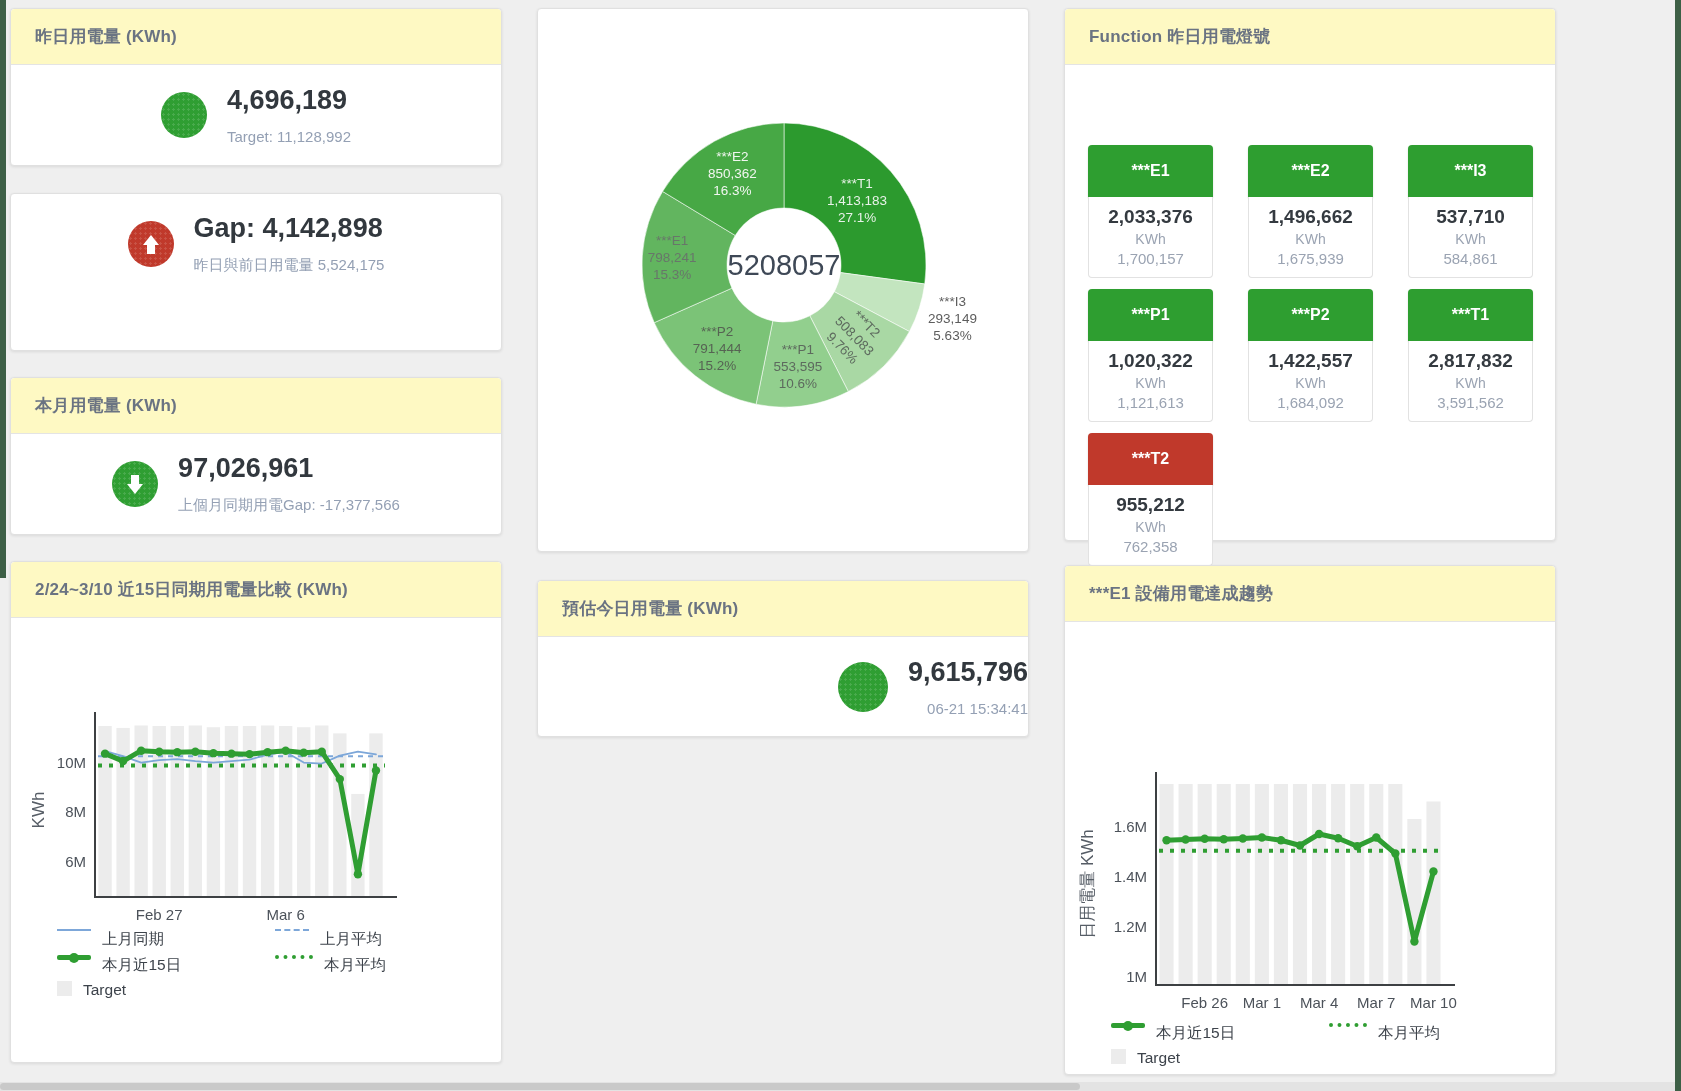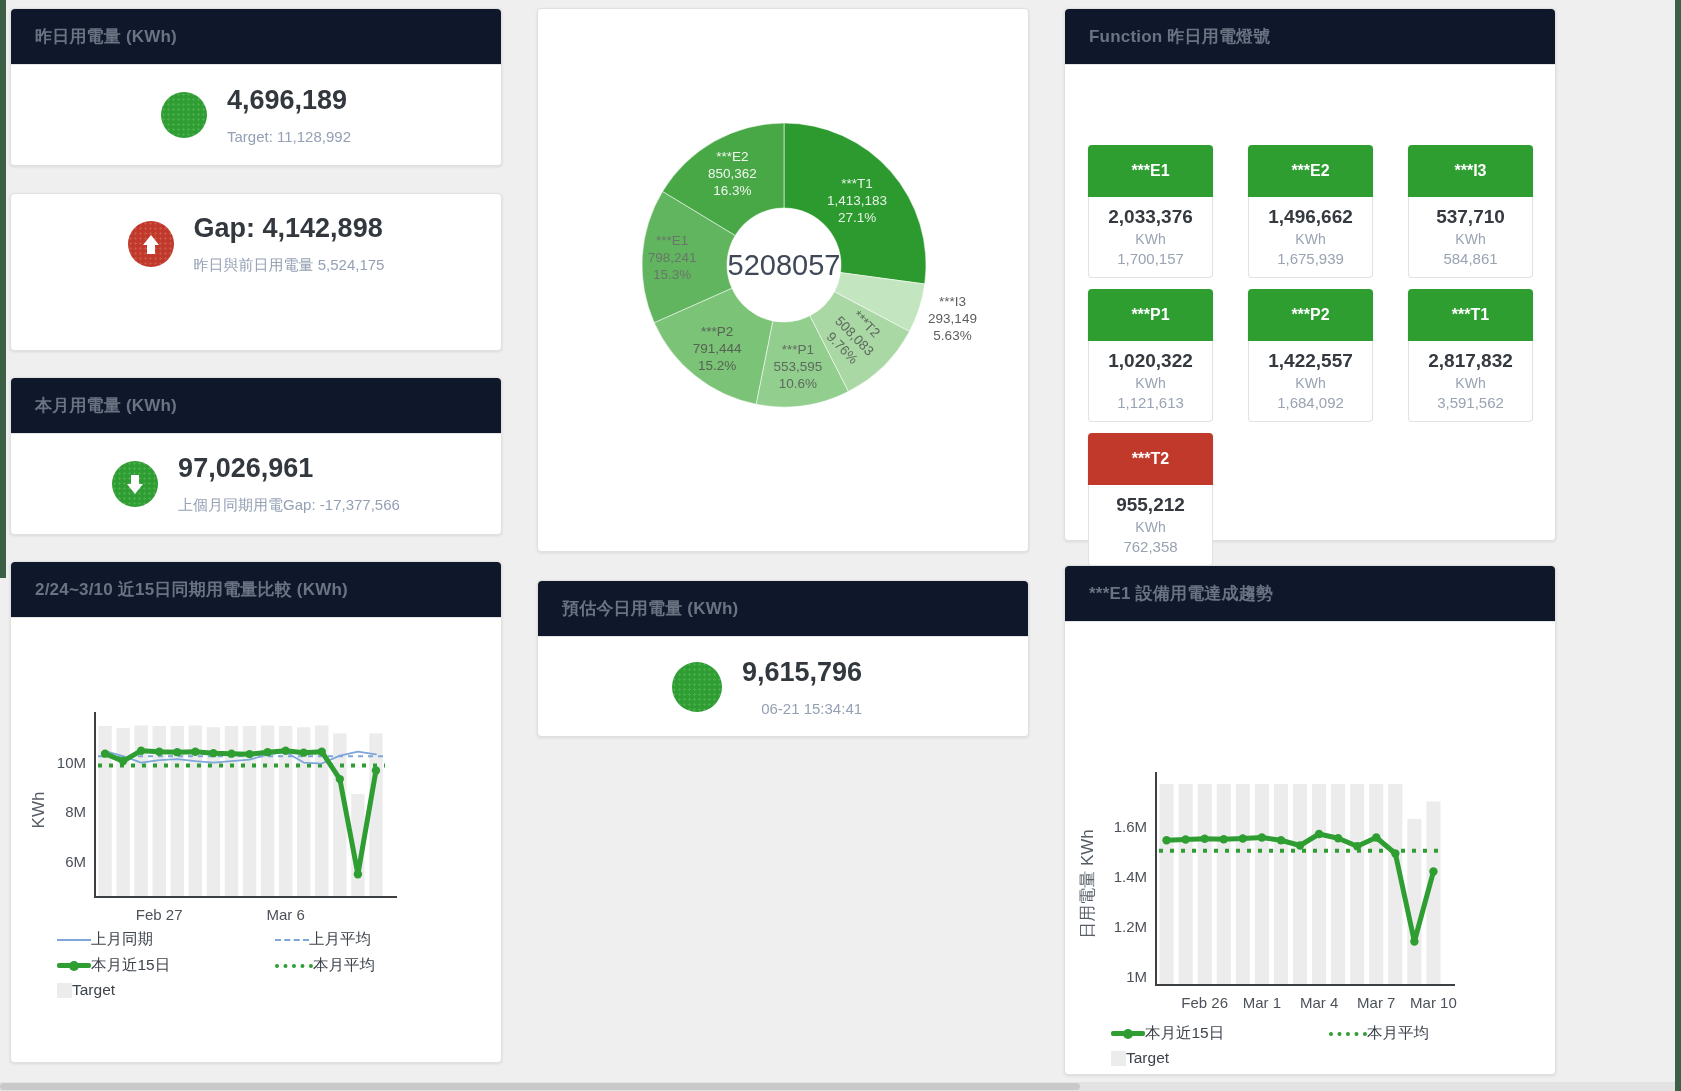--- a/index.html
+++ b/index.html
@@ -10,28 +10,28 @@
   .edge{position:absolute;top:0;background:#3d5f46;}
   .edge-left{left:0;width:6px;height:578px;}
   .edge-right{right:0;width:6px;height:1091px;}
   .hscroll-track{position:absolute;left:0;bottom:0;width:1675px;height:9px;background:#e3e3e3;}
   .hscroll-thumb{position:absolute;left:0;top:1px;width:1080px;height:7px;background:#c9c9c9;border-radius:4px;}
   .panel{
     position:absolute;background:#fff;border:1px solid #e0e0e0;border-radius:4px;
     box-shadow:0 1px 3px rgba(0,0,0,.09);box-sizing:border-box;
   }
   .panel-header{
-    height:56px;background:#0f172a;border-bottom:1px solid #e4e4e4;
+    height:56px;background:#fef9c3;border-bottom:1px solid #e4e4e4;
     border-radius:4px 4px 0 0;display:flex;align-items:center;padding:0 24px;box-sizing:border-box;
   }
   .panel-title{margin:0;font-size:17px;font-weight:bold;color:#6a7382;letter-spacing:.2px;}
   .panel-body{position:relative;}
   
   .stat-body{display:flex;align-items:center;justify-content:center;gap:20px;height:100px;}
-  .stat-body.right{padding-right:32px;}
+  .stat-body.right{justify-content:flex-end;}
   .stat-circle{
     width:46px;height:46px;border-radius:50%;flex:0 0 auto;
     display:flex;align-items:center;justify-content:center;
     background-image:radial-gradient(rgba(255,255,255,.13) 1.1px,rgba(0,0,0,0) 1.2px);
     background-size:5px 5px;
   }
   .stat-circle.big{width:50px;height:50px;}
   .arrow{display:flex;flex-direction:column;align-items:center;}
   .arrow .tri-up{width:0;height:0;border-left:8px solid transparent;border-right:8px solid transparent;border-bottom:10px solid #fff;}
   .arrow .tri-down{width:0;height:0;border-left:8px solid transparent;border-right:8px solid transparent;border-top:10px solid #fff;}
@@ -52,21 +52,21 @@
   .tile-body{
     background:#fff;border:1px solid #e2e2e2;border-top:none;border-radius:0 0 4px 4px;
     text-align:center;padding:9px 4px 10px;
   }
   .tile-value{font-size:19px;font-weight:bold;color:#343a40;}
   .tile-unit{font-size:14px;color:#9aa3b2;margin-top:3px;}
   .tile-target{font-size:15px;color:#9aa3b2;margin-top:3px;}
   
   .legend{margin-top:2px;}
   .legend-row{display:grid;grid-template-columns:218px 180px;justify-content:center;margin-top:5px;}
-  .legend-item{display:inline-flex;align-items:center;font-size:15.5px;color:#3d434b;cursor:pointer;}
+  .legend-item{display:inline-flex;align-items:flex-start;gap:11px;font-size:15.5px;color:#3d434b;cursor:pointer;}
   .sw{display:inline-block;width:34px;box-sizing:border-box;}
   .sw-line{height:0;border-top:2.5px solid;}
   .sw-dash{height:0;border-top:2.5px dashed;}
   .sw-dots{height:0;width:38px;border-top:4.5px dotted;}
   .sw-thick{height:5px;border-radius:2px;position:relative;}
   .sw-thick i{position:absolute;left:50%;top:50%;width:10px;height:10px;border-radius:50%;transform:translate(-50%,-50%);}
   .sw-box{width:15px;height:15px;background:#ececec;}
   svg text{font-family:"Liberation Sans","DejaVu Sans",sans-serif;}
 </style>
 </head>

